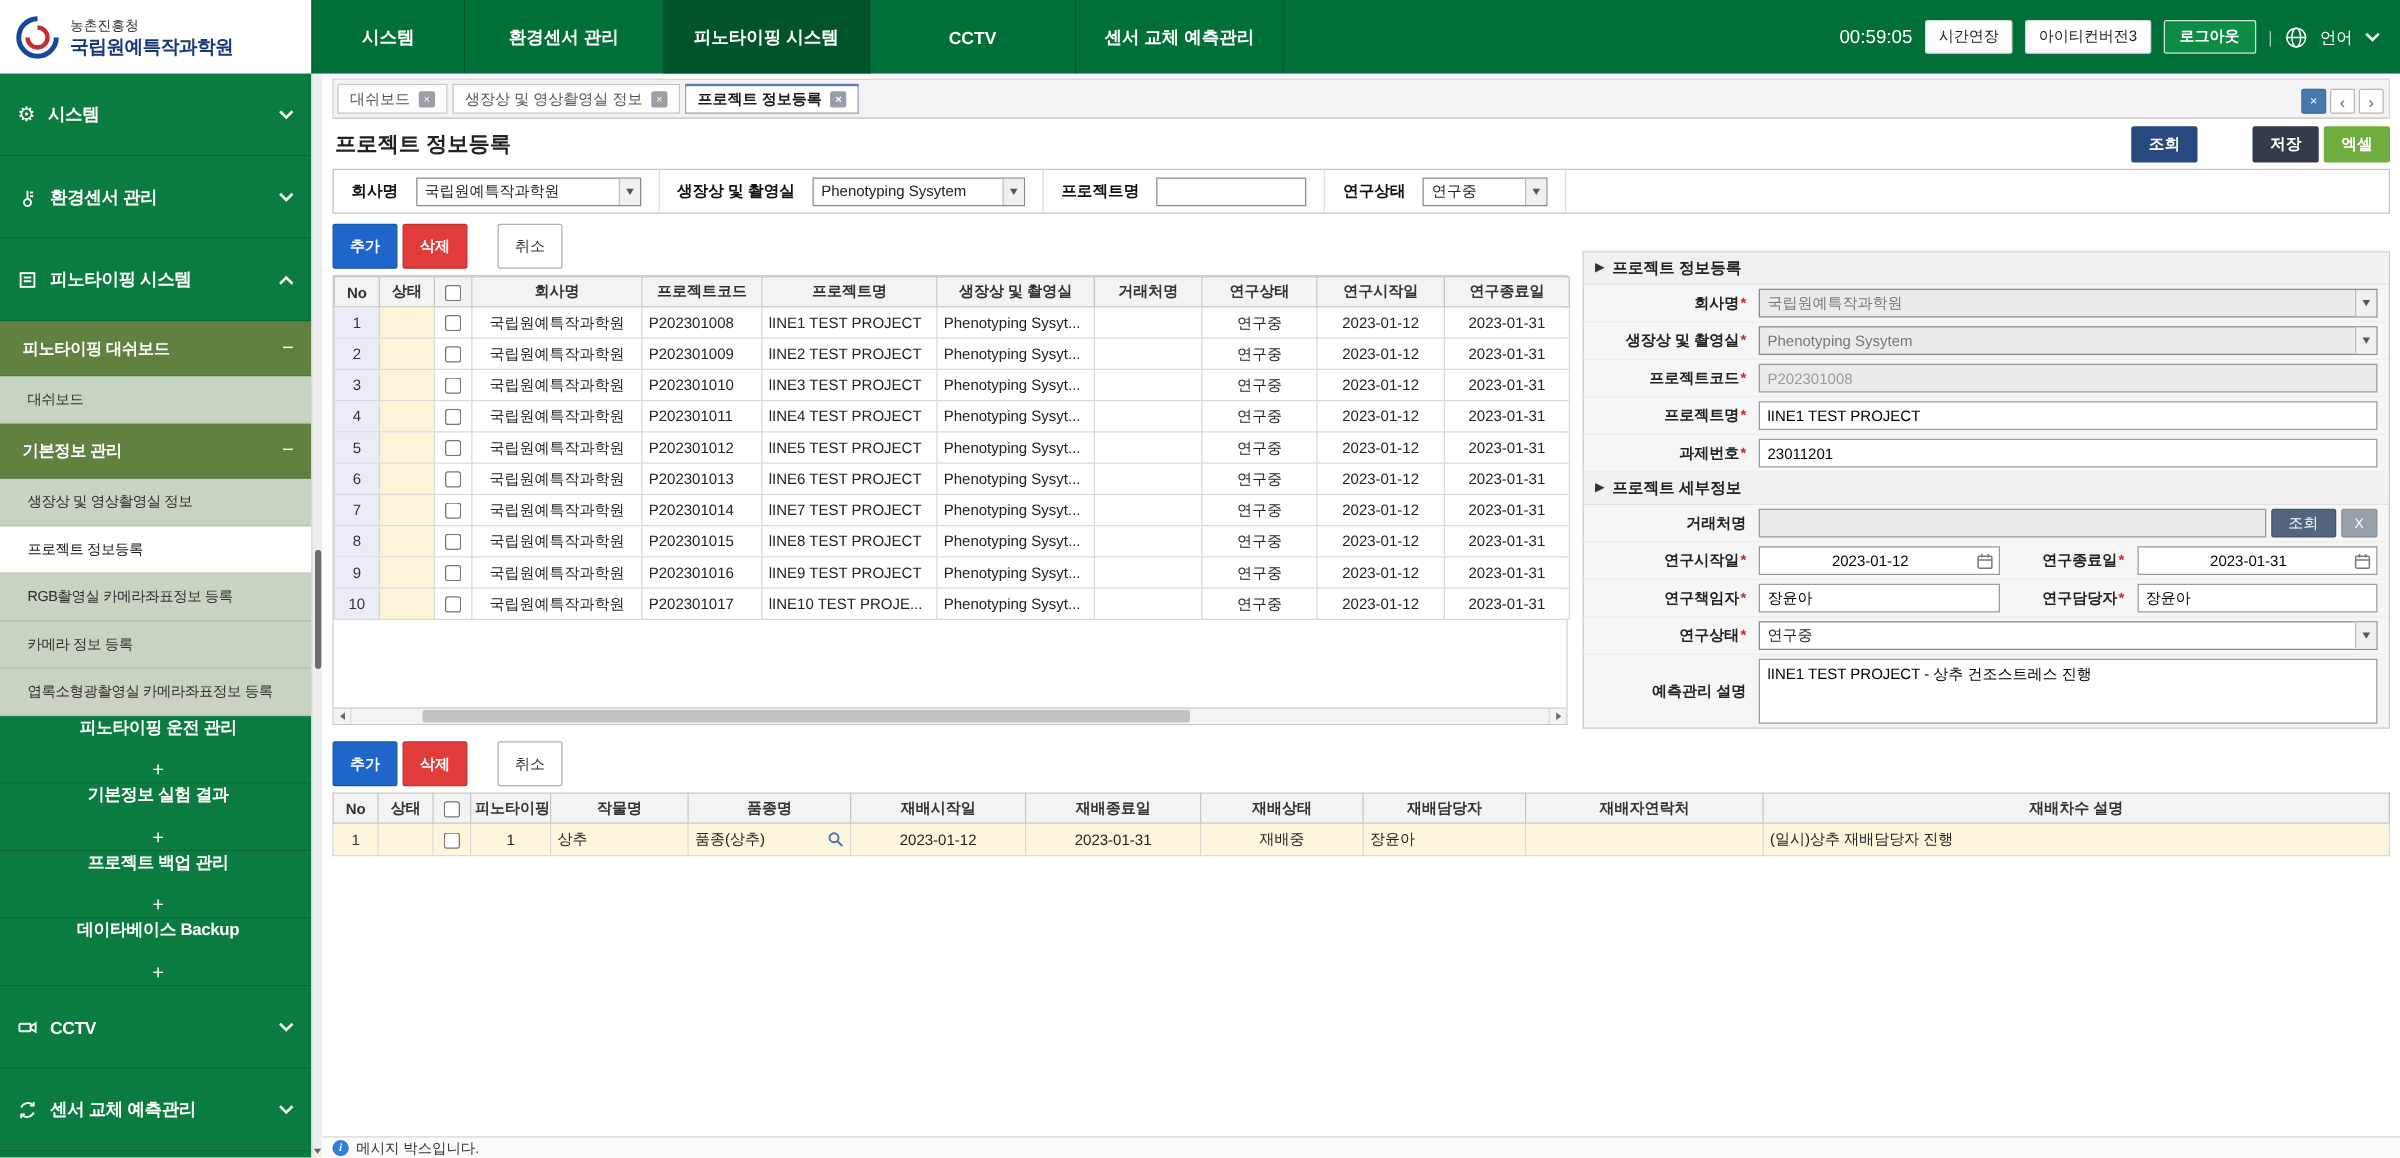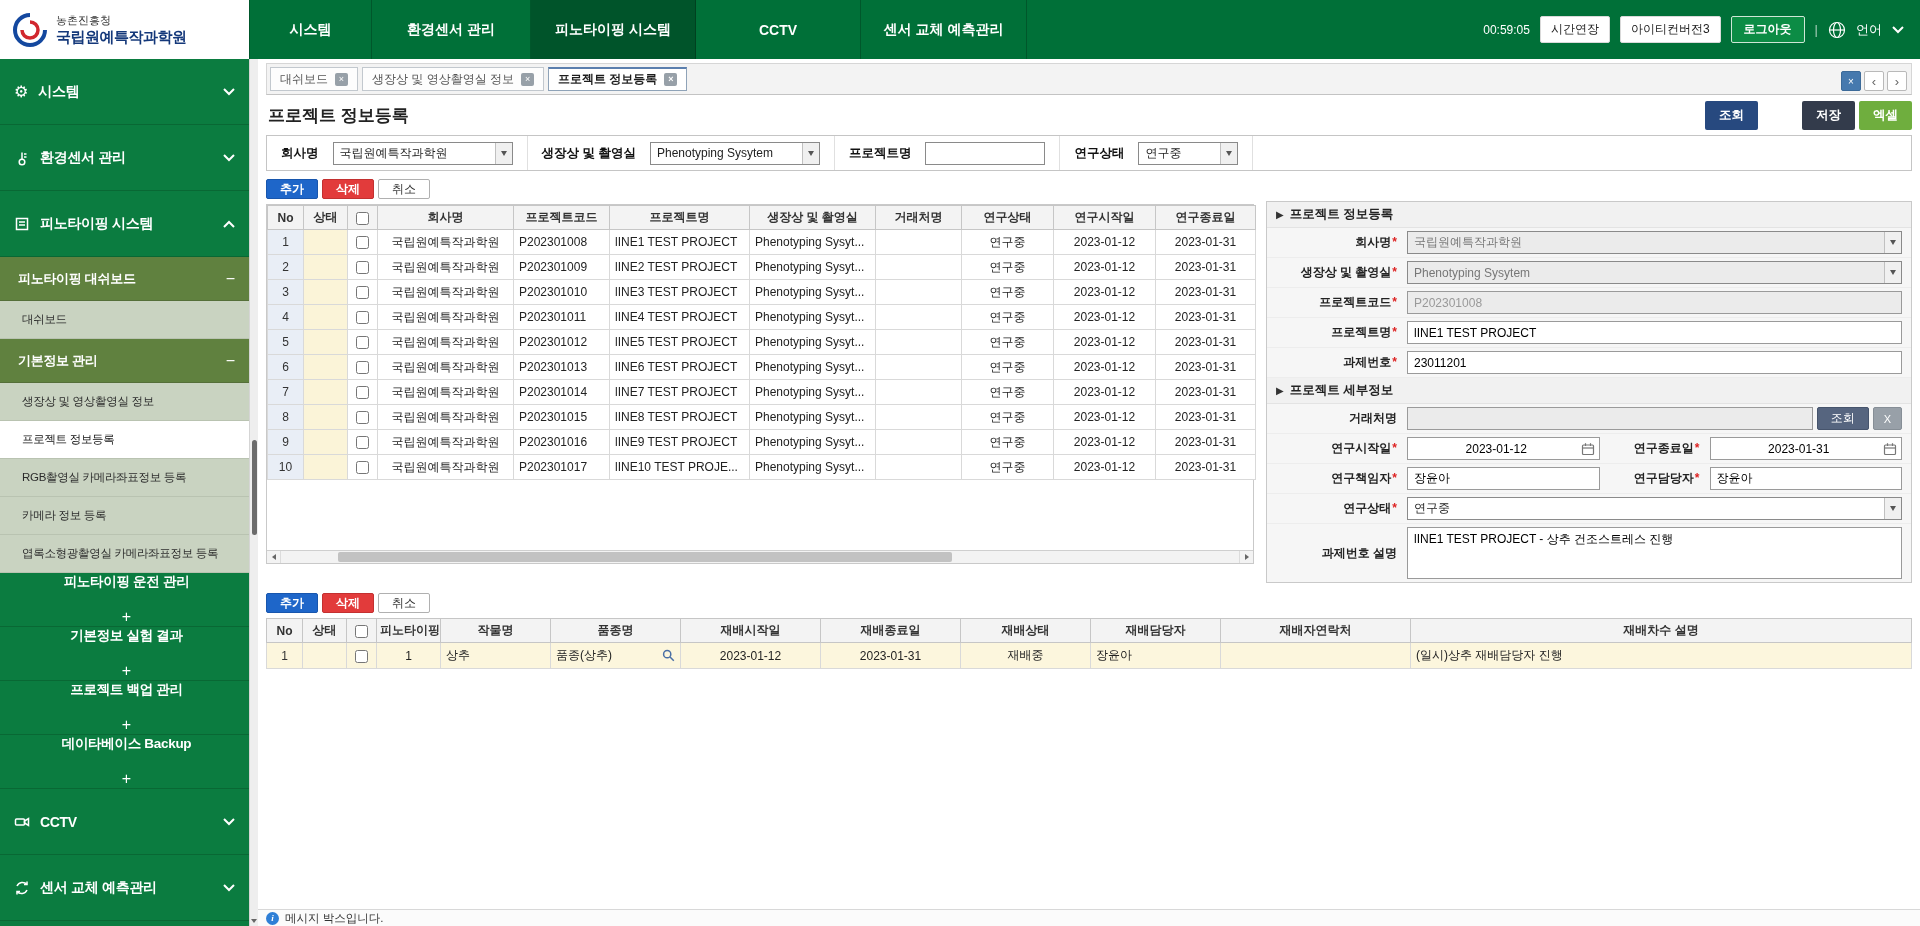--- a/index.html
+++ b/index.html
@@ -13,21 +13,21 @@
   .logo-area { width:249px; height:59px; background:#fff; display:flex; align-items:center; gap:8px; padding-left:12px; flex-shrink:0; }
   .logo-text .org-small { font-size:11px; color:#333; }
   .logo-text .org-large { font-size:15px; font-weight:bold; color:#14387a; letter-spacing:-0.5px; }
   .top-menu { display:flex; height:100%; }
   .top-menu-item { display:flex; align-items:center; justify-content:center; color:#fff; font-weight:bold; font-size:14px;
                    border-right:1px solid rgba(0,0,0,0.22); cursor:pointer; }
   .top-menu-item:first-child { border-left:1px solid rgba(0,0,0,0.22); }
   .w-sys{width:123px;} .w-env{width:159px;} .w-pheno{width:165px;} .w-cctv{width:165px;} .w-sensor{width:166px;}
   .top-menu-item.active { background:#00542a; }
   .top-right { margin-left:auto; display:flex; align-items:center; gap:10px; padding-right:16px; color:#fff; }
-  .timer { font-size:12px; }
+  .timer { font-size:15px; }
   .hdr-btn { background:#fff; color:#222; border:1px solid #d9d9d9; border-radius:2px; padding:4px 10px; font-size:12px; }
   .logout-btn { background:#0c8c45; color:#fff; border:1px solid #d3ead d9; border:1px solid #cfe6d6; border-radius:2px; padding:4px 12px; font-size:12px; font-weight:bold; }
   .hdr-sep { color:rgba(255,255,255,0.65); font-size:13px; }
   .lang-label { font-size:13px; }
 
   
   .sidebar { position:absolute; top:59px; left:0; width:249px; height:867px; background:#0b7c40; overflow:hidden; }
   .side-item { display:flex; align-items:center; width:100%; cursor:pointer; }
   .side-top { height:66px; padding:0 14px; gap:10px; color:#fff; font-size:14px; font-weight:bold; background:#0b7c40; border-bottom:1px solid #096834; }
   .side-group { height:54px; padding:0 14px 0 18px; color:#fff; font-size:13.5px; font-weight:bold; background:#0b7c40; border-bottom:1px solid #096834;flex-direction:column; }
@@ -66,24 +66,24 @@
   .filter-group { display:flex; align-items:center; height:100%; border-right:1px solid #e0e0e0; padding-right:14px; }
   .filter-label { font-size:12.5px; font-weight:bold; color:#111; padding:0 14px; }
   .combo { display:flex; align-items:center; justify-content:space-between; border:1px solid #8a8a8a; height:23px; background:#fff; font-size:12px; cursor:pointer; }
   .combo-text { padding:0 6px; white-space:nowrap; overflow:hidden; }
   .combo-arrow { width:17px; height:100%; border-left:1px solid #c0c0c0; background:#f0f0f0; display:flex; align-items:center; justify-content:center; flex-shrink:0; }
   .tri { width:0; height:0; border-left:3.5px solid transparent; border-right:3.5px solid transparent; border-top:5px solid #555; }
   .w180{width:180px;} .w170{width:170px;} .w120{width:120px;} .w100{width:100px;}
   .txt-input { height:23px; border:1px solid #8a8a8a; font-size:12px; padding:0 5px; background:#fff; }
 
   .grid-actions { display:flex; gap:4px; margin:8px 0 5px 0; }
-  .act-btn { height:20px; padding:0 13px; font-size:12px; font-weight:bold; border-radius:2px; }
+  .act-btn { height:36px; padding:0 13px; font-size:12px; font-weight:bold; border-radius:2px; }
   .act-add { background:#1e66c9; color:#fff; border:1px solid #1856ad; }
   .act-del { background:#e23b3b; color:#fff; border:1px solid #c33030; }
-  .act-cancel { background:#fff; color:#333; border:1px solid #b0b0b0; font-weight:normal; }
+  .act-cancel { background:#fff; color:#333; border:1px solid #b0b0b0; font-weight:normal;margin-left:20px; }
 
   .main-row { display:flex; gap:12px; margin-top:8px; align-items:flex-start; }
   .left-col { width:988px; display:flex; flex-direction:column; }
   .left-col .grid-actions { margin:0 0 5px 0; }
   .grid-wrap { height:360px; display:flex; flex-direction:column; border:1px solid #c9c9c9; }
 
   table.data-grid { border-collapse:collapse; table-layout:fixed; width:100%; font-size:12px; }
   .data-grid th { background:#f3f3f3; border:1px solid #c6c6c6; height:24px; font-weight:bold; color:#333; text-align:center; padding:0 3px; white-space:nowrap; overflow:hidden; }
   .data-grid td { border:1px solid #d9d9d9; height:25px; padding:0 5px; background:#fff; white-space:nowrap; overflow:hidden; text-overflow:ellipsis; }
   td.no-cell { background:#e9eef6; text-align:center; color:#333; }
@@ -636,21 +636,21 @@
         <div class="panel-field">
           <div class="combo full">
             <span class="combo-text">연구중</span>
             <span class="combo-arrow">
                 <span class="tri"></span>
               </span>
           </div>
         </div>
       </div>
       <div class="panel-row" style="border-bottom:none;">
-        <span class="panel-label"><span>과제번호 설명</span></span>
+        <span class="panel-label"><span>예측관리 설명</span></span>
         <div class="panel-field">
           <textarea class="panel-textarea" style="">lINE1 TEST PROJECT - 상추 건조스트레스 진행</textarea>
         </div>
       </div>
     </div>
   </div>
 
   <div class="bottom-actions">
     <button class="act-btn act-add">추가</button>
     <button class="act-btn act-del">삭제</button>

